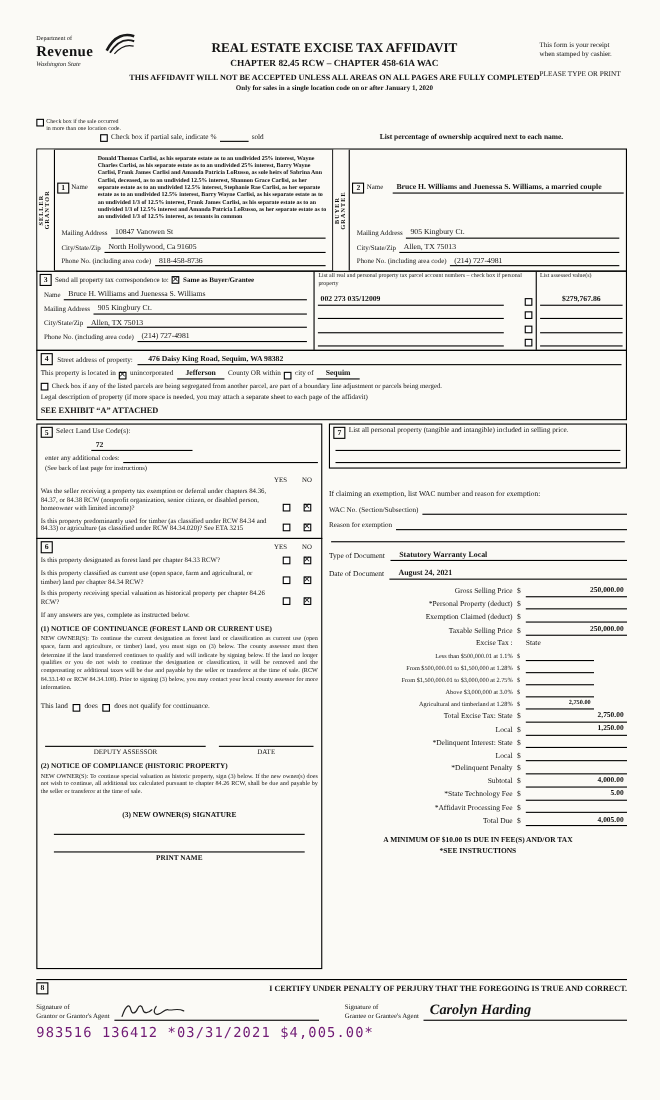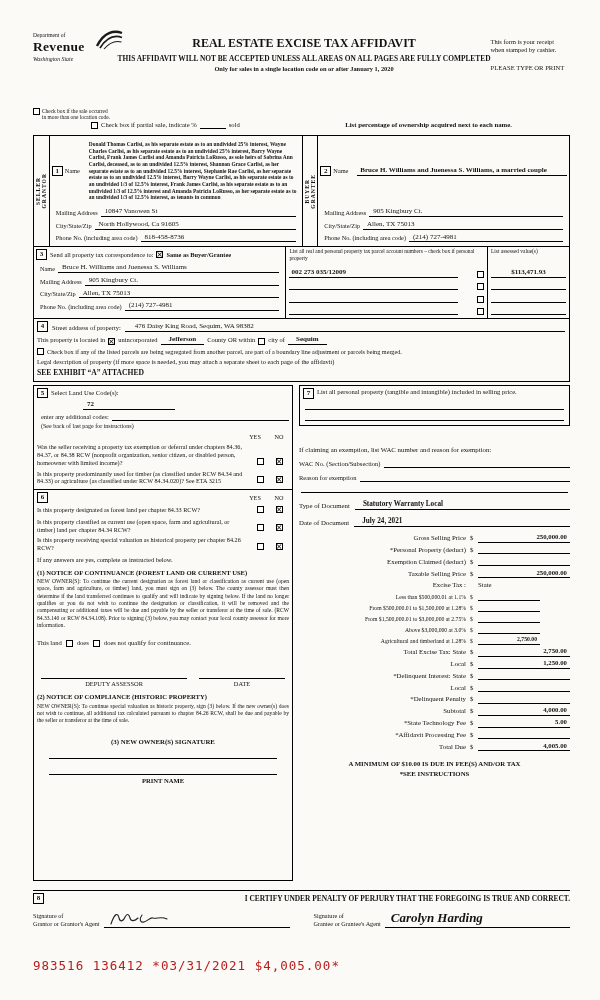--- a/index.html
+++ b/index.html
@@ -54,21 +54,21 @@
   .pcol{flex:1;padding:1px 3px 3px 3px;display:flex;flex-direction:column}
   .acol{width:82px;border-left:1px solid #000;padding:1px 3px 3px 3px;display:flex;flex-direction:column}
   .colhead{font-size:5.4px;line-height:1.2;min-height:16px}
   .prow{display:flex;align-items:flex-end;gap:19px;margin-top:3.5px}
   .pval{flex:1;border-bottom:1px solid #000;font-weight:bold;min-height:9px;padding:0 2px}
   .aval{border-bottom:1px solid #000;font-weight:bold;min-height:9px;margin-top:3.5px;text-align:center}
   
   .box4{border:1px solid #000;margin-top:-1px;padding:2px 4px 3px 3px}
   .b4r1{display:flex;align-items:flex-end;gap:4px}
   .b4r1 .lbl{font-size:6.5px;white-space:nowrap}
-  .b4r1 .val{flex:1;border-bottom:1px solid #000;font-weight:normal;padding:0 10px;min-height:9px}
+  .b4r1 .val{flex:1;border-bottom:1px solid #000;font-weight:bold;padding:0 10px;min-height:9px}
   .b4r2{display:flex;align-items:flex-end;gap:3px;font-size:6.5px;margin-top:3px;flex-wrap:nowrap}
   .uval{border-bottom:1px solid #000;font-weight:bold;font-size:7px;padding:0 8px;min-height:9px}
   .b4r3{display:flex;gap:3px;font-size:6.2px;margin-top:3px;align-items:center}
   .b4r4{font-size:6.4px;margin-top:3px}
   .b4r5{font-size:7.6px;font-weight:bold;margin-top:2px}
   
   .maincols{display:flex;gap:6px;margin-top:3px;align-items:flex-start}
   .leftcol{width:260px}
   .rightcol{flex:1}
   .box5{border:1px solid #000;padding:2px 3px 4px 3px}
@@ -123,40 +123,41 @@
   .box8{border-top:1px solid #000;margin-top:9px;padding-top:2px}
   .certrow{display:flex;align-items:center}
   .certify{flex:1;text-align:right;font-weight:bold;font-size:7.4px}
   .sigrow{display:flex;gap:24px;margin-top:6px}
   .sigblock{flex:1;display:flex;gap:4px;align-items:flex-end}
   .siglabels{font-size:6.2px;line-height:1.3;flex:none}
   .sigline{flex:1;border-bottom:1px solid #000;min-height:18px;position:relative}
   .script{font-style:italic;font-weight:bold;font-size:13px;transform:rotate(-3deg);transform-origin:left bottom;padding-left:6px;white-space:nowrap}
   .scribble{position:absolute;left:4px;bottom:0}
   
-  .stamp{margin-top:30px;font-family:"DejaVu Sans Mono",monospace;font-size:12.5px;letter-spacing:1px;color:#b91c1c}
+  .stamp{margin-top:3px;font-family:"DejaVu Sans Mono",monospace;font-size:12.5px;letter-spacing:1px;color:#701a75}
 </style>
 </head>
 <body>
 
 <div class="page">
 
   <div class="header">
     <div class="hleft">
       <div class="logo-dept">Department of</div>
       <div class="logo-rev">Revenue</div>
       <div class="logo-wa">Washington State</div>
       <svg class="swoosh" width="28" height="22" viewBox="0 0 28 22">
         <path d="M2 18 C9 4 19 2 27 5" fill="none" stroke="#1a1a1a" stroke-width="2.4"></path>
         <path d="M5 20 C12 9 20 7 27 9.5" fill="none" stroke="#1a1a1a" stroke-width="1.7"></path>
         <path d="M9 21 C15 14 21 12.5 26.5 14" fill="none" stroke="#1a1a1a" stroke-width="1.1"></path>
       </svg>
     </div>
     <div class="hcenter">
       <div class="title">REAL ESTATE EXCISE TAX AFFIDAVIT</div>
+      <div class="chapter">CHAPTER 82.45 RCW – CHAPTER 458-61A WAC</div>
       <div class="warning">THIS AFFIDAVIT WILL NOT BE ACCEPTED UNLESS ALL AREAS ON ALL PAGES ARE FULLY COMPLETED</div>
       <div class="onlyfor">Only for sales in a single location code on or after January 1, 2020</div>
     </div>
     <div class="hright">
       <div>This form is your receipt</div>
       <div>when stamped by cashier.</div>
       <div class="typeprint">PLEASE TYPE OR PRINT</div>
     </div>
   </div>
 
@@ -274,21 +275,21 @@
           <span class="pval"></span>
           <span class="cb"></span>
         </div>
         <div class="prow">
           <span class="pval"></span>
           <span class="cb"></span>
         </div>
       </div>
       <div class="acol">
         <div class="colhead">List assessed value(s)</div>
-        <div class="aval">$113,471.93</div>
+        <div class="aval">$279,767.86</div>
         <div class="aval"></div>
         <div class="aval"></div>
         <div class="aval"></div>
       </div>
     </div>
   </div>
 
   <div class="box4">
     <div class="b4r1">
       <span class="numbox">4</span>
@@ -427,21 +428,21 @@
         </div>
         <div class="bline"></div>
       </div>
 
       <div class="docrow">
         <span>Type of Document</span>
         <span class="dval">Statutory Warranty Local</span>
       </div>
       <div class="docrow">
         <span>Date of Document</span>
-        <span class="dval">July 24, 2021</span>
+        <span class="dval">August 24, 2021</span>
       </div>
 
       <div class="taxtable">
         <div class="trow">
             <span class="tlabel">Gross Selling Price</span>
             <span class="td">$</span>
             <span class="tval">250,000.00</span>
           </div>
         <div class="trow">
             <span class="tlabel">*Personal Property (deduct)</span>

